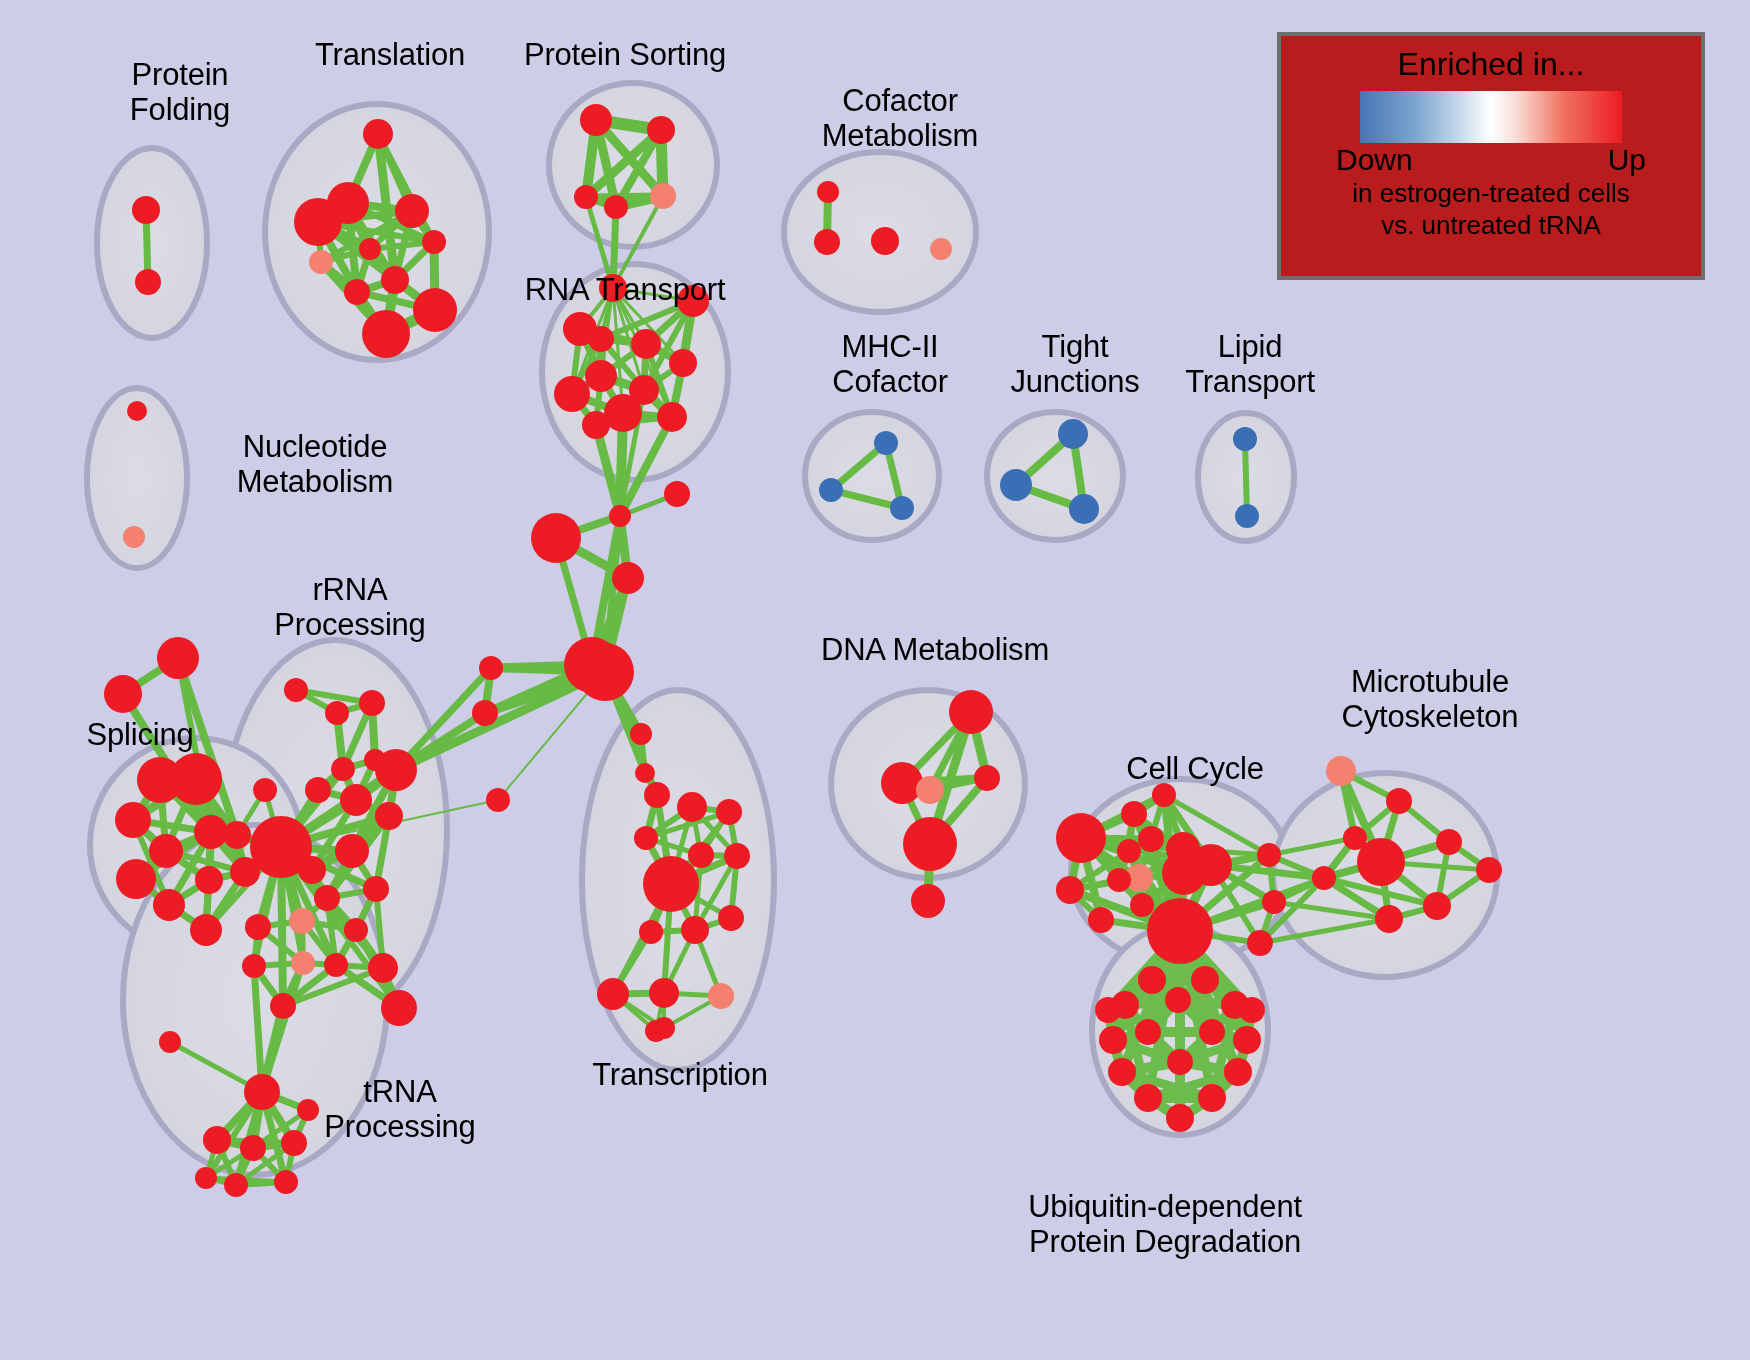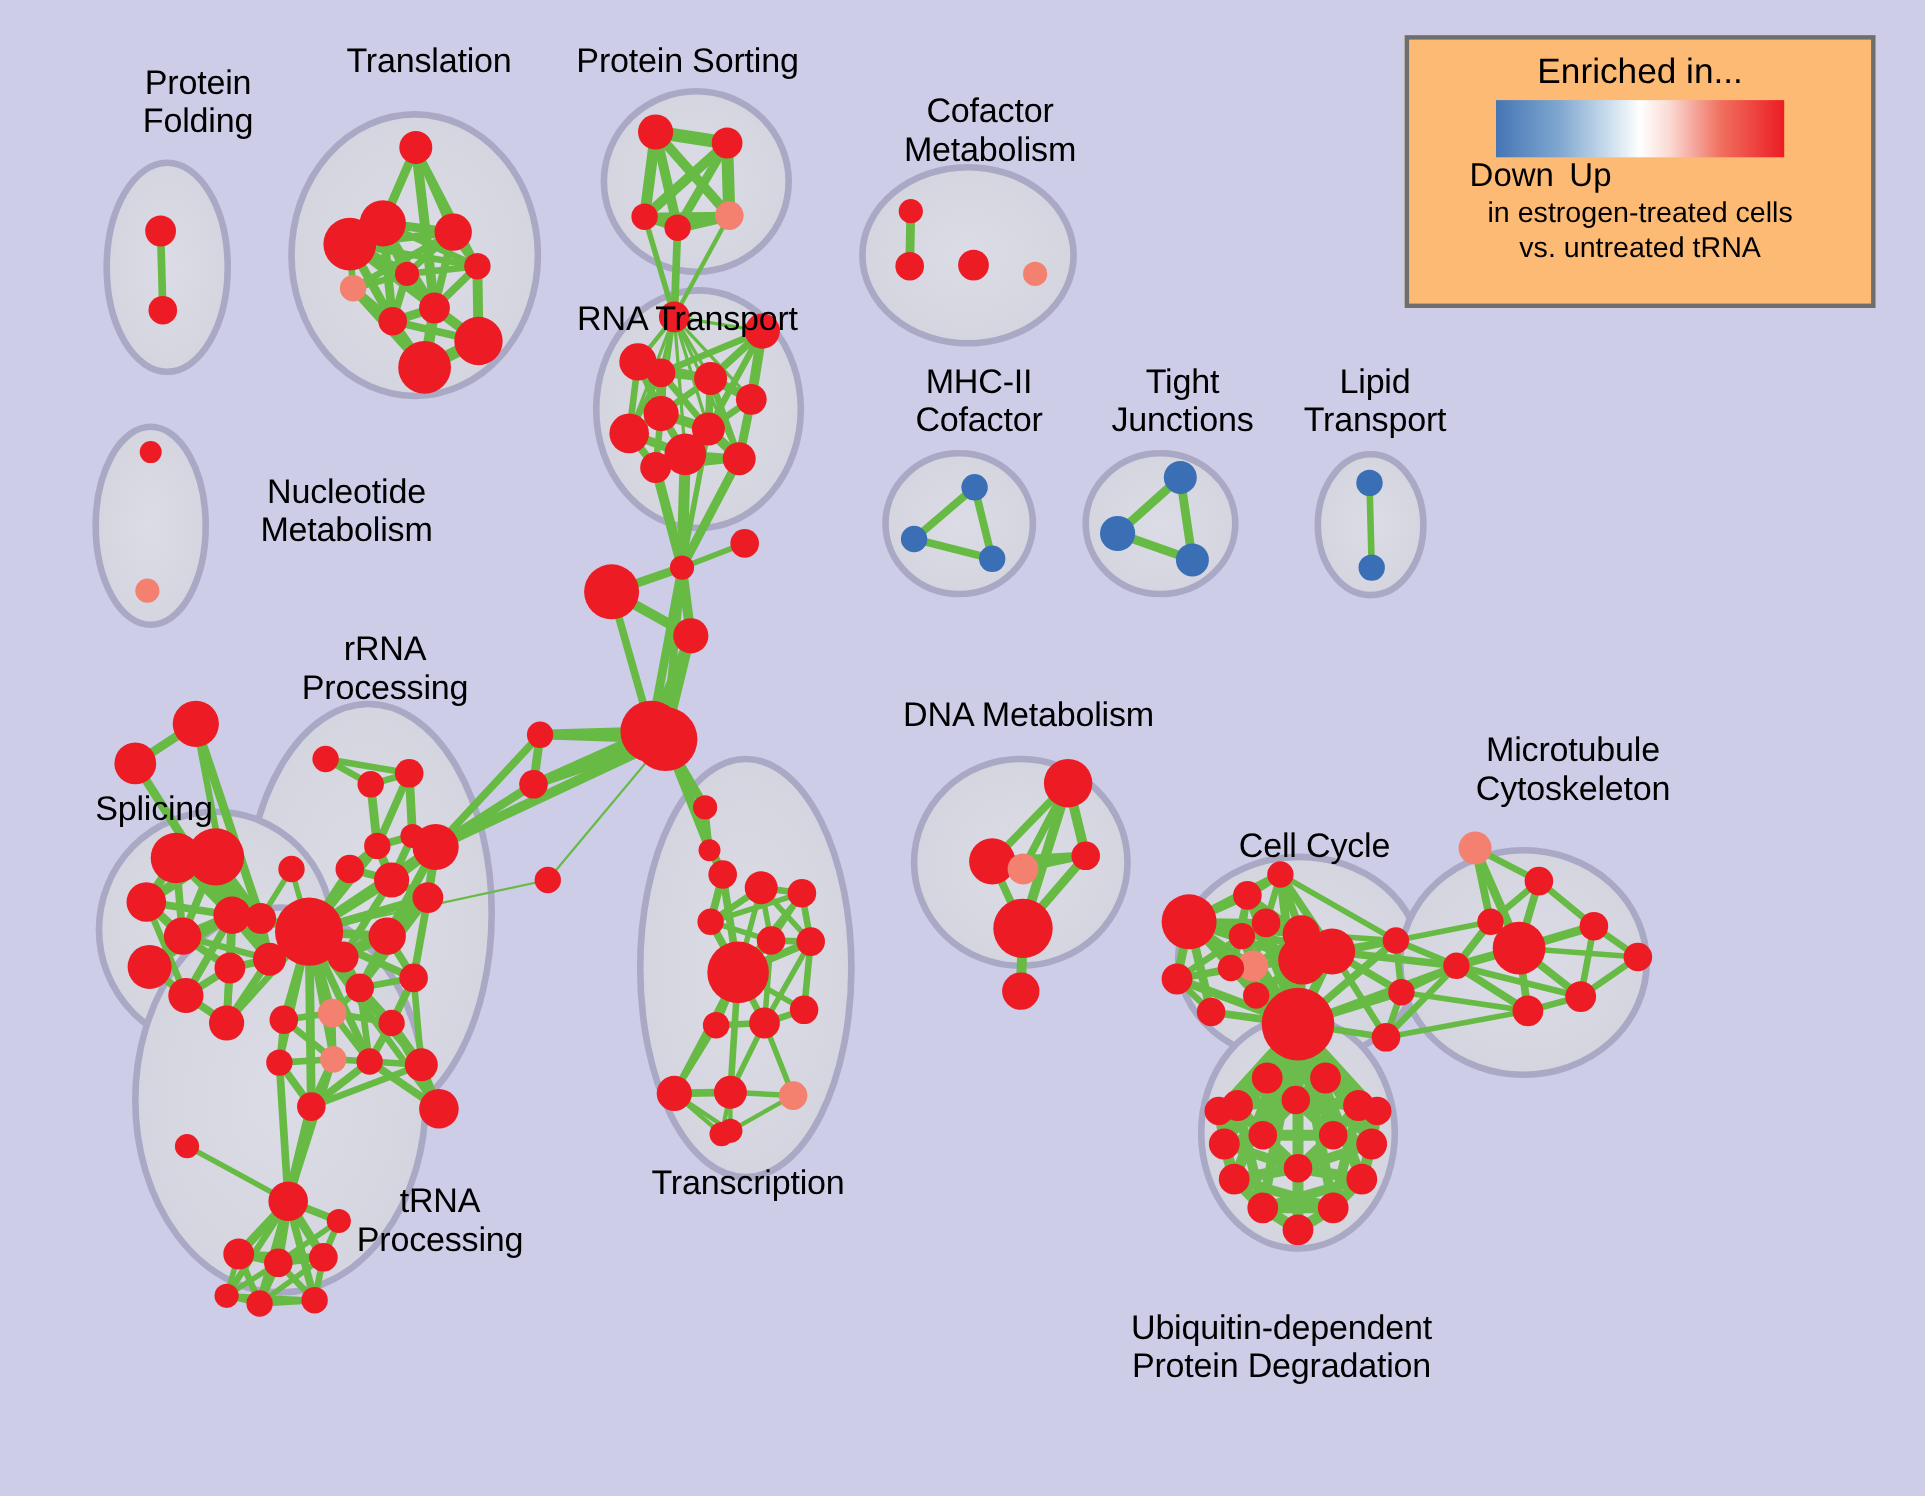--- a/index.html
+++ b/index.html
@@ -18,33 +18,33 @@
     font-size:31px;
     line-height:1.12;
     text-align:center;
     white-space:pre-line;
     font-family:"Liberation Sans", sans-serif;
     letter-spacing:-0.2px;
   }
   #legend{
     position:absolute;
     left:1277px;top:32px;width:428px;height:248px;
-    background:#fdba74;
+    background:#b91c1c;
     border:4px solid #6e6e6e;
     box-sizing:border-box;
   }
   #legend-title{
     text-align:center;font-size:32px;color:#000;margin-top:10px;
   }
   #legend-bar{
     margin:8px auto 0 auto;width:262px;height:52px;
     background:linear-gradient(to right,#4575b4 0%,#7fa7d0 22%,#cfe0ee 40%,#ffffff 50%,#fadbd5 60%,#f0705f 78%,#ec1c24 100%);
   }
   .legend-ends{
-    display:flex;
+    display:flex;justify-content:space-between;
     width:310px;margin:0 auto;font-size:30px;color:#000;gap:14px;
   }
   .legend-sub{text-align:center;font-size:26px;color:#000;line-height:1.14;margin-top:2px;}
 </style>
 </head>
 <body>
 
 <div id="stage">
 
   <svg class="net" viewBox="0 0 1750 1360">

